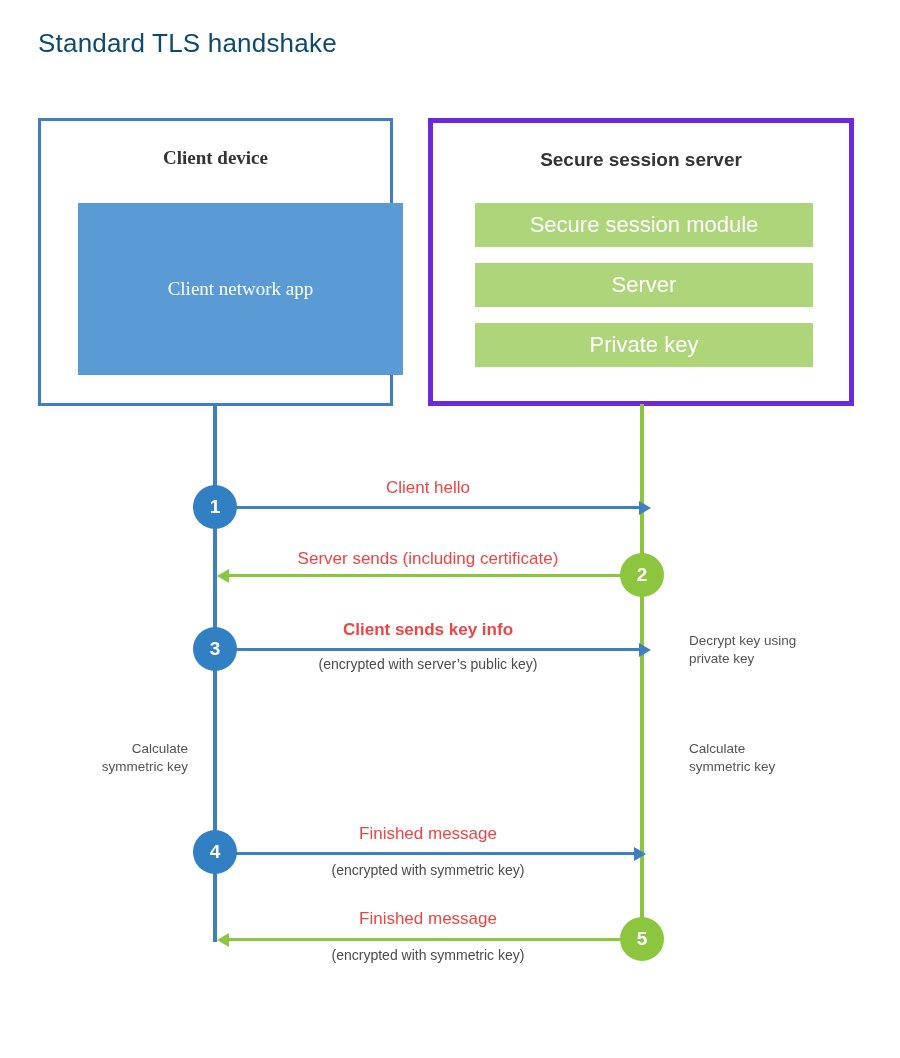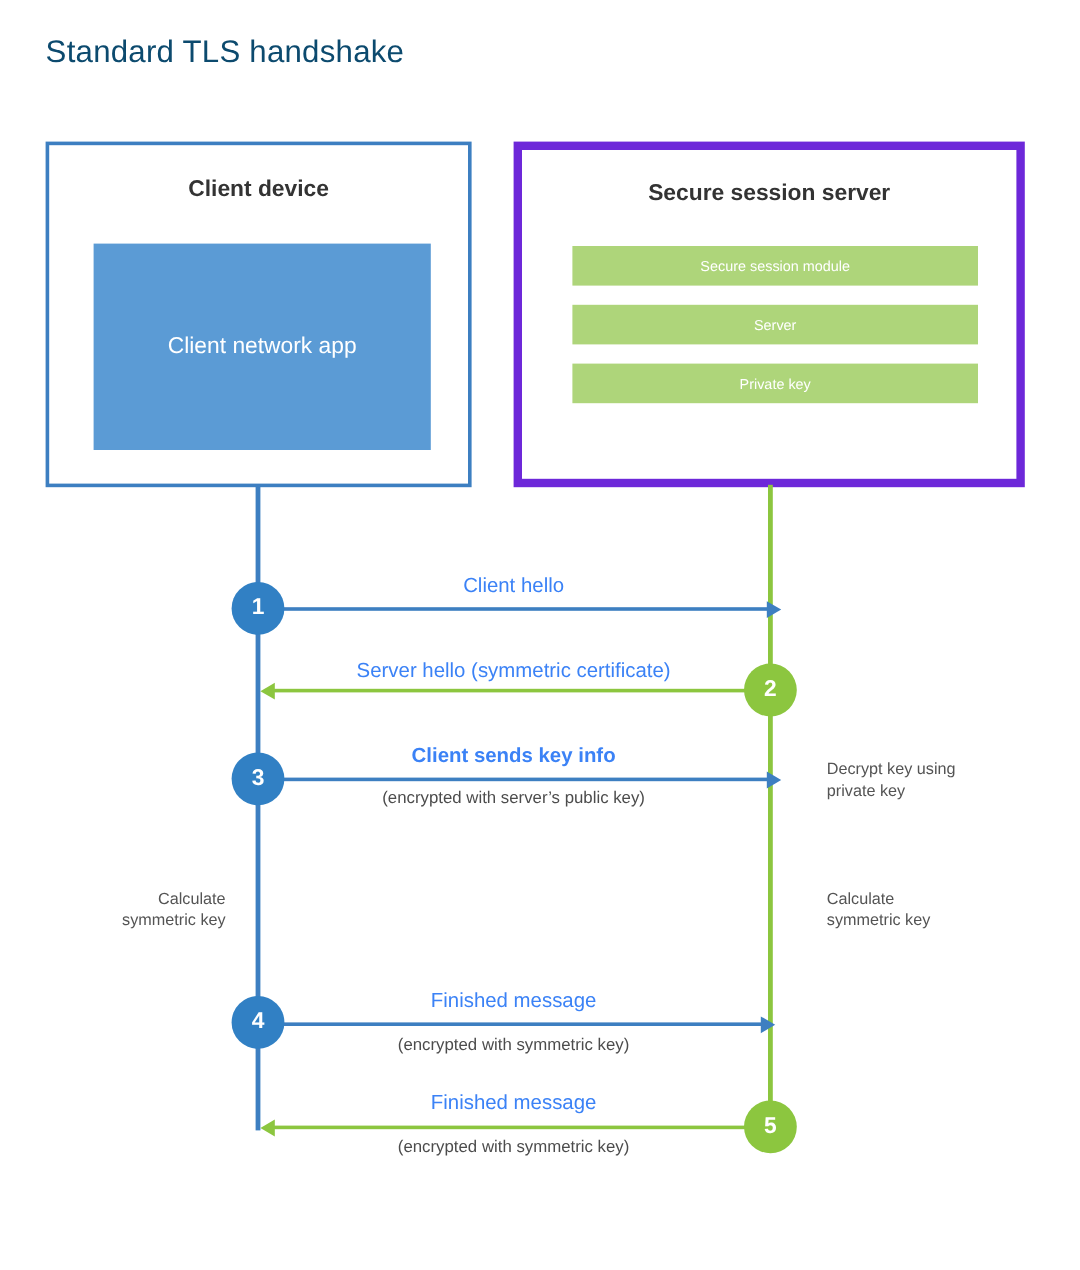--- a/index.html
+++ b/index.html
@@ -37,68 +37,69 @@
     position: absolute;
     background: #ffffff;
     box-sizing: border-box;
   }
   .party-box.client {
     left: 38px;
     top: 118px;
     width: 355px;
     height: 288px;
     border: 3px solid #3d7fc1;
+    font-family: Liberation Serif, serif;
   }
   .party-box.server {
     left: 428px;
     top: 118px;
     width: 426px;
     height: 288px;
-    border: 7px solid #6d28d9;
+    border: 5px solid #6d28d9;
   }
   .party-title {
     position: absolute;
     top: 26px;
     left: 0;
     width: 100%;
     text-align: center;
     font-size: 19px;
     font-weight: bold;
     color: #333333;
   }
 
   .client-app-block {
     position: absolute;
     left: 37px;
     top: 82px;
-    width: 281px;
+    width: 325px;
     height: 172px;
     background: #5b9bd5;
     color: #ffffff;
     font-size: 19px;
     font-weight: 400;
     display: flex;
     align-items: center;
     justify-content: center;
     line-height: 1.35;
     padding: 0 12px;
     box-sizing: border-box;
   }
 
   .server-modules {
     position: absolute;
     left: 42px;
     top: 80px;
     width: 338px;
   }
   .server-module {
-    height: 33px;
+    height: 44px;
     background: #aed57a;
     color: #ffffff;
-    font-size: 12px;
+    font-size: 22px;
     display: flex;
     align-items: center;
     justify-content: center;
     margin-bottom: 16px;
   }
   .server-module:last-child { margin-bottom: 0; }
 
   
   .lifeline {
     position: absolute;
@@ -154,21 +155,21 @@
   }
   .arrow.green.to-left .head {
     left: -11px;
     border-right: 12px solid #8cc63f;
   }
 
   
   .msg-label {
     position: absolute;
     font-size: 17px;
-    color: #3b82f6;
+    color: #ef4444;
     text-align: center;
     white-space: nowrap;
   }
   .msg-sublabel {
     position: absolute;
     font-size: 14px;
     color: #4c4c4c;
     text-align: center;
     white-space: nowrap;
   }
@@ -206,21 +207,21 @@
 
   <div class="lifeline client-line"></div>
   <div class="lifeline server-line"></div>
 
   <div class="msg-label" style="left:215px; top:478px; width:426px;">Client hello</div>
   <div class="arrow blue to-right" style="left:215px; top:506px; width:425px;">
     <span class="head"></span>
   </div>
   <div class="step-circle blue" style="left:193px; top:485px;">1</div>
 
-  <div class="msg-label" style="left:215px; top:549px; width:426px;">Server hello (symmetric certificate)</div>
+  <div class="msg-label" style="left:215px; top:549px; width:426px;">Server sends (including certificate)</div>
   <div class="arrow green to-left" style="left:228px; top:574px; width:414px;">
     <span class="head"></span>
   </div>
   <div class="step-circle green" style="left:620px; top:553px;">2</div>
 
   <div class="msg-label" style="left:215px; top:620px; width:426px;font-weight:bold;">Client sends key info</div>
   <div class="arrow blue to-right" style="left:215px; top:648px; width:425px;">
     <span class="head"></span>
   </div>
   <div class="msg-sublabel" style="left:215px; top:656px; width:426px;">(encrypted with server’s public key)</div>

